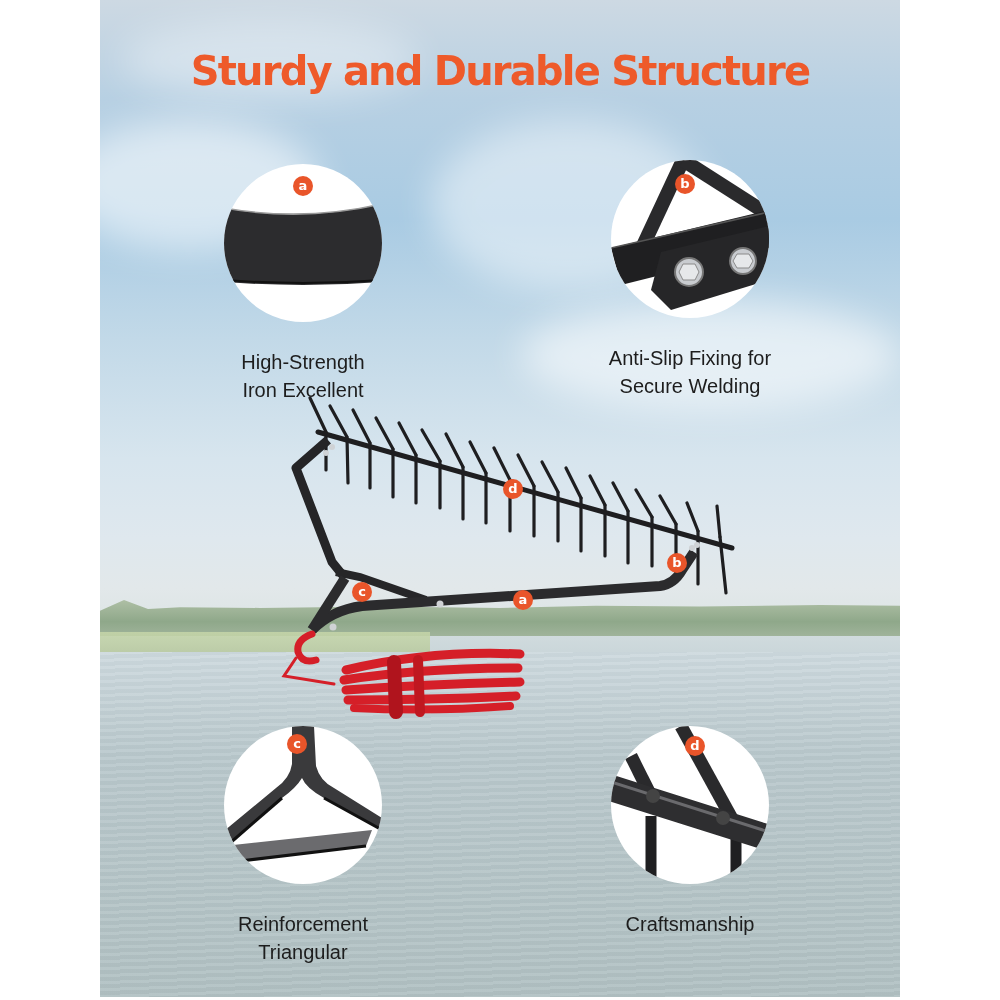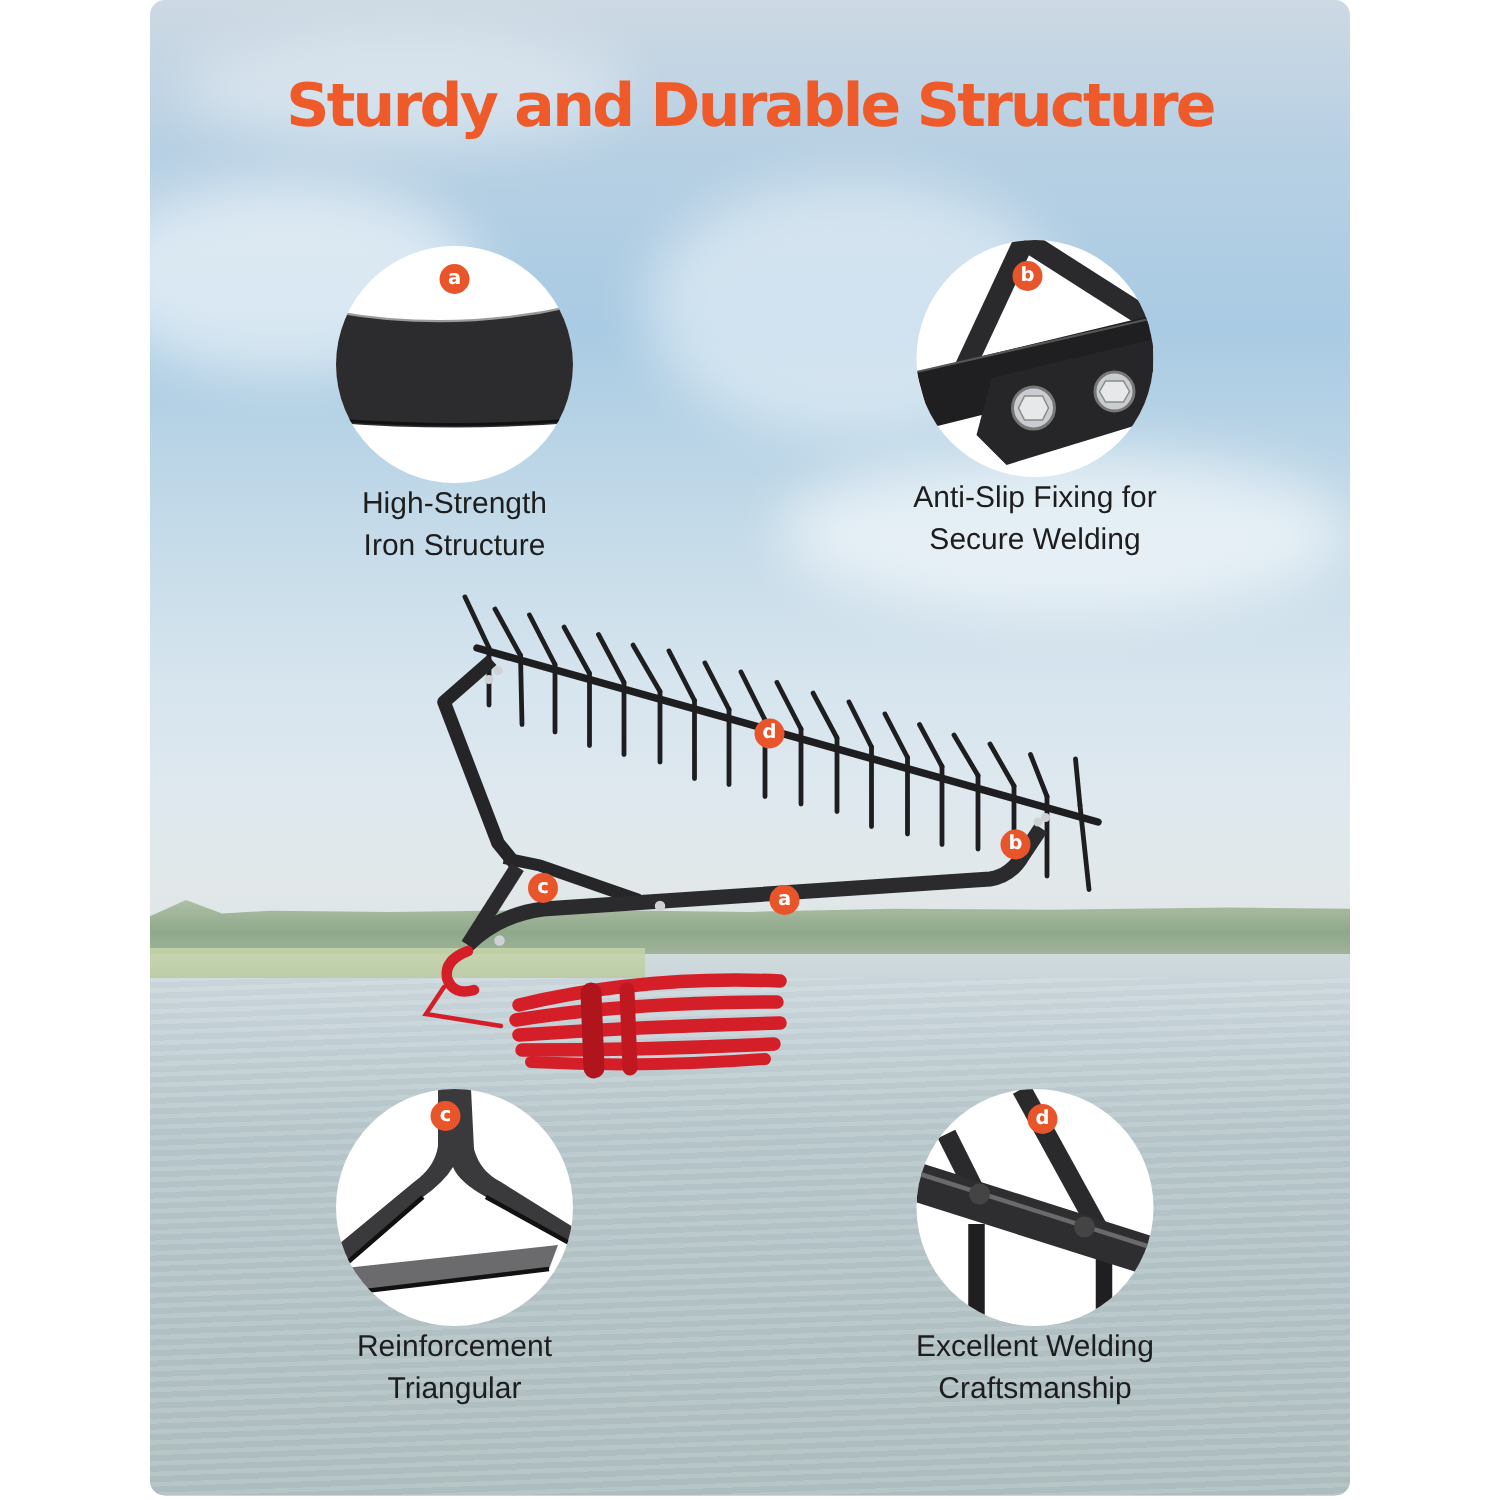--- a/index.html
+++ b/index.html
@@ -5,21 +5,20 @@
   * { box-sizing: border-box; margin: 0; padding: 0; }
   html, body { width: 1000px; height: 1000px; background: #ffffff; overflow: hidden; }
   body { position: relative; font-family: "Liberation Sans", sans-serif; }
 
   .poster {
     position: absolute; left: 100px; top: 0; width: 800px; height: 997px; overflow: hidden;
     background: linear-gradient(180deg,
       #cdd9e3 0%, #b7d0e3 10%, #a9cbe3 22%, #c2d9e8 34%, #d7e5ee 46%,
       #dfe8ee 54%, #e2e8ea 59%, #dfe6e7 61%, #cfdadd 64%, #bccbd0 70%,
       #b3c3c7 80%, #afbfc0 90%, #adbcbd 100%);
-    border-radius: 10px;
   }
   .cloud { position: absolute; border-radius: 50%; background: rgba(255,255,255,0.55); filter: blur(18px); }
   .c1 { left: -40px; top: 120px; width: 260px; height: 130px; }
   .c2 { left: 330px; top: 120px; width: 280px; height: 170px; background: rgba(255,255,255,0.45); }
   .c3 { left: 420px; top: 300px; width: 380px; height: 110px; background: rgba(255,255,255,0.55); }
   .c4 { left: 20px; top: 20px; width: 300px; height: 80px; background: rgba(255,255,255,0.35); }
 
   .treeline {
     position: absolute; left: 0; top: 600px; width: 800px; height: 36px;
     background: linear-gradient(180deg, #aebfa5 0%, #8fa88a 60%, #9fb39a 100%);
@@ -37,21 +36,21 @@
     font-family: "DejaVu Sans", sans-serif; font-weight: bold; font-size: 40px;
     letter-spacing: -1.8px; color: #ee5a2a;
   }
 
   .feature { position: absolute; width: 260px; text-align: center; }
   .feature .circle {
     position: relative; margin: 0 auto; width: 158px; height: 158px; border-radius: 50%;
     background: #ffffff; overflow: hidden;
   }
   .feature .caption {
-    margin-top: 0; font-size: 20px; line-height: 28px; color: #1d1d1d;
+    margin-top: 26px; font-size: 20px; line-height: 28px; color: #1d1d1d;
     font-family: "Liberation Sans", sans-serif;
   }
   .badge {
     position: absolute; width: 20px; height: 20px; border-radius: 50%;
     background: #e9552a; color: #fff; font-weight: bold; font-size: 13px;
     line-height: 19px; text-align: center; font-family: "DejaVu Sans", sans-serif;
     z-index: 3;
   }
   .feature .badge { left: 69px; top: 12px; }
 
@@ -86,21 +85,21 @@
     <div class="circle">
       <svg width="158" height="158" viewBox="0 0 158 158">
         <path d="M0 44 Q79 58 158 40 L158 118 Q79 124 0 118 Z" fill="#2c2c2e"></path>
         <path d="M0 44 Q79 58 158 40" stroke="#9a9a9a" stroke-width="1.5" fill="none"></path>
         <path d="M0 116 Q79 122 158 116" stroke="#111" stroke-width="2" fill="none"></path>
       </svg>
       <span class="badge">a</span>
     </div>
     <div class="caption">
       <div>High-Strength</div>
-      <div>Iron Structure</div>
+      <div>Iron Excellent</div>
     </div>
   </div>
 
   <div class="feature f-b">
     <div class="circle">
       <svg width="158" height="158" viewBox="0 0 158 158">
         <line x1="30" y1="90" x2="72" y2="0" stroke="#2a2a2c" stroke-width="14"></line>
         <line x1="72" y1="0" x2="158" y2="55" stroke="#2a2a2c" stroke-width="14"></line>
         <polygon points="0,88 158,50 158,88 10,125" fill="#1f1f21"></polygon>
         <polygon points="50,92 158,66 158,120 60,150 40,130" fill="#262628"></polygon>
@@ -143,21 +142,20 @@
         <line x1="40" y1="90" x2="40" y2="158" stroke="#1f1f21" stroke-width="11"></line>
         <line x1="125" y1="110" x2="125" y2="158" stroke="#1f1f21" stroke-width="11"></line>
         <line x1="0" y1="62" x2="158" y2="112" stroke="#2e2e30" stroke-width="26" stroke-linecap="round"></line>
         <line x1="0" y1="56" x2="158" y2="106" stroke="#6a6a6d" stroke-width="3"></line>
         <circle cx="42" cy="70" r="7" fill="#444"></circle>
         <circle cx="112" cy="92" r="7" fill="#444"></circle>
       </svg>
       <span class="badge" style="left:74px;top:10px;">d</span>
     </div>
     <div class="caption">
-      <div>Excellent Welding</div>
       <div>Craftsmanship</div>
     </div>
   </div>
 
   <div class="rake">
     <svg width="800" height="997" viewBox="0 0 800 997">
 
       <g stroke="#1e1e20" stroke-width="3.2" stroke-linecap="round">
         <line x1="226" y1="432" x2="210" y2="398"></line>
           <line x1="226" y1="432" x2="226" y2="470"></line>

